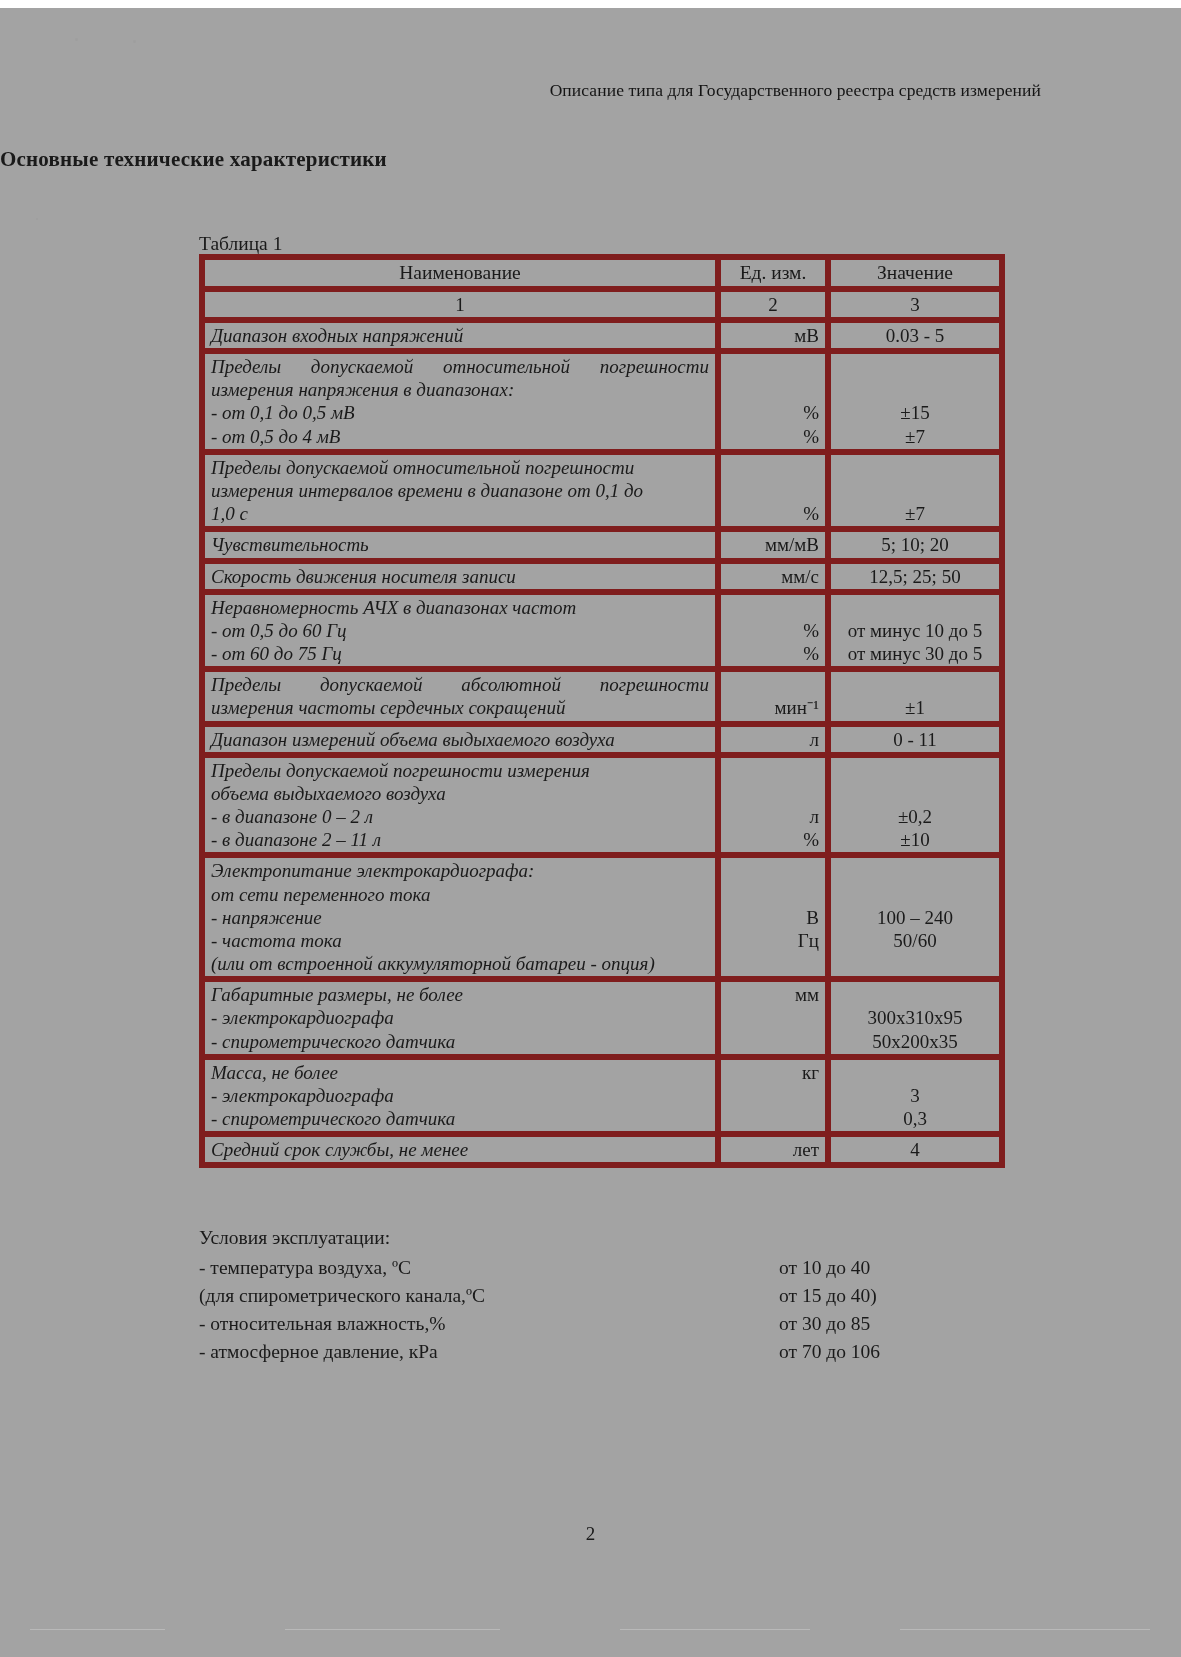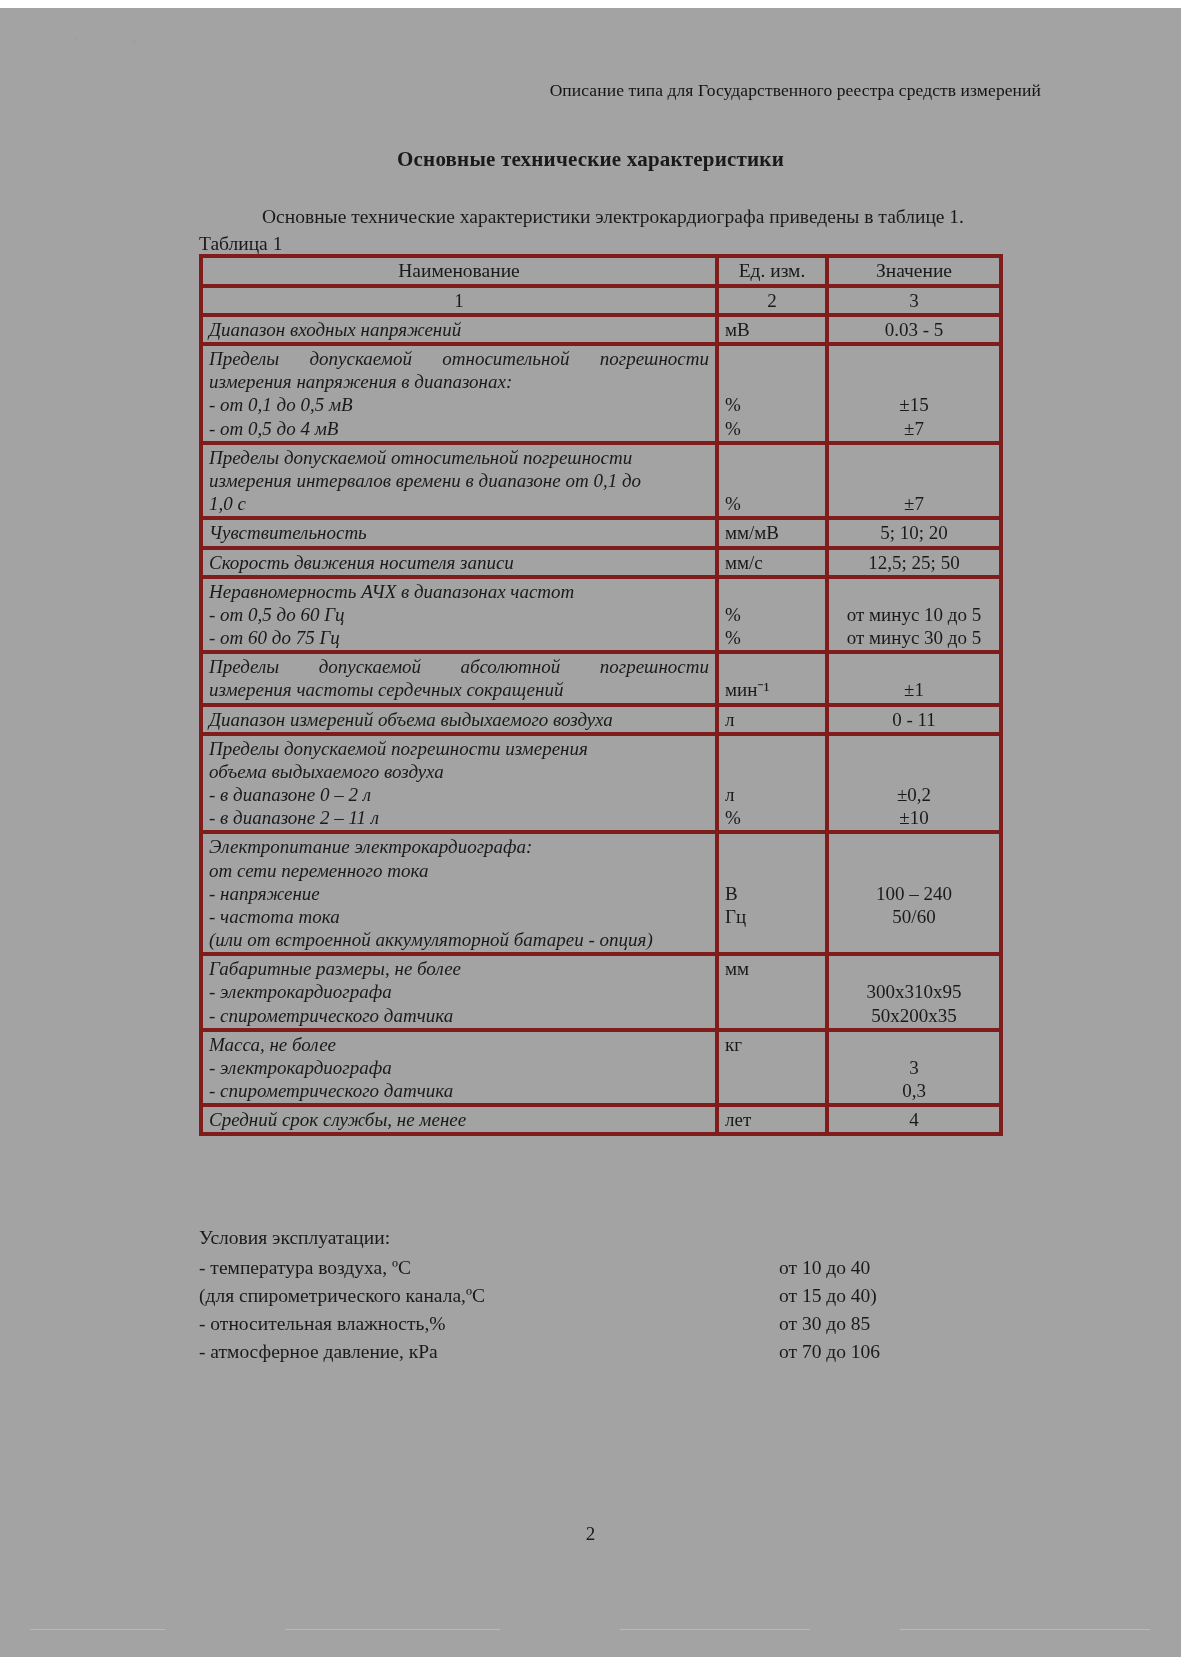--- a/index.html
+++ b/index.html
@@ -39,21 +39,21 @@
     font-size: 17.5px;
     letter-spacing: .1px;
     color: #141414;
     white-space: nowrap;
   }
 
   .doc-title {
     position: absolute;
     top: 139px;
     left: 0; right: 0;
-    text-align: center;
+    text-align: left;
     font-size: 21px;
     font-weight: bold;
     letter-spacing: .2px;
   }
 
   .intro {
     position: absolute;
     top: 198px;
     left: 262px;
     font-size: 19.5px;
@@ -70,35 +70,35 @@
   table.spec {
     position: absolute;
     top: 246px;
     left: 199px;
     width: 800px;
     border-collapse: collapse;
     font-size: 19px;
     table-layout: fixed;
   }
   table.spec td, table.spec th {
-    border: 4px solid #7f1d1d;
+    border: 6px solid #7f1d1d;
     padding: 1px 6px;
     vertical-align: top;
     font-weight: normal;
     line-height: 1.22;
   }
   col.c1 { width: 516px; }
   col.c2 { width: 110px; }
   col.c3 { width: 174px; }
 
   th.head { text-align: center; font-size: 19.5px; padding: 3px 0 4px; }
   td.numrow { text-align: center; padding: 1px 0 2px; }
 
   td.name { text-align: left; font-style: italic; }
-  td.unit { text-align: left; }
+  td.unit { text-align: right; }
   td.val  { text-align: center; margin-top: 40px; }
 
   .justify2 {
     display: block;
     text-align: justify;
     text-align-last: justify;
   }
 
   .conditions {
     position: absolute;
@@ -131,21 +131,20 @@
 <div class="page">
 
   <span class="speck" style="top:30px;left:75px;"></span>
   <span class="speck" style="top:32px;left:133px;"></span>
   <span class="speck" style="top:210px;left:36px;width:2px;height:2px;"></span>
 
   <div class="header-line">Описание типа для Государственного реестра средств измерений</div>
 
   <div class="doc-title">Основные технические характеристики</div>
 
-  <div class="intro">Основные технические характеристики электрокардиографа приведены в таблице 1.</div>
 
   <div class="table-caption">Таблица 1</div>
 
   <table class="spec">
     <colgroup>
       <col class="c1">
         <col class="c2">
         <col class="c3">
     </colgroup>
     <thead>

